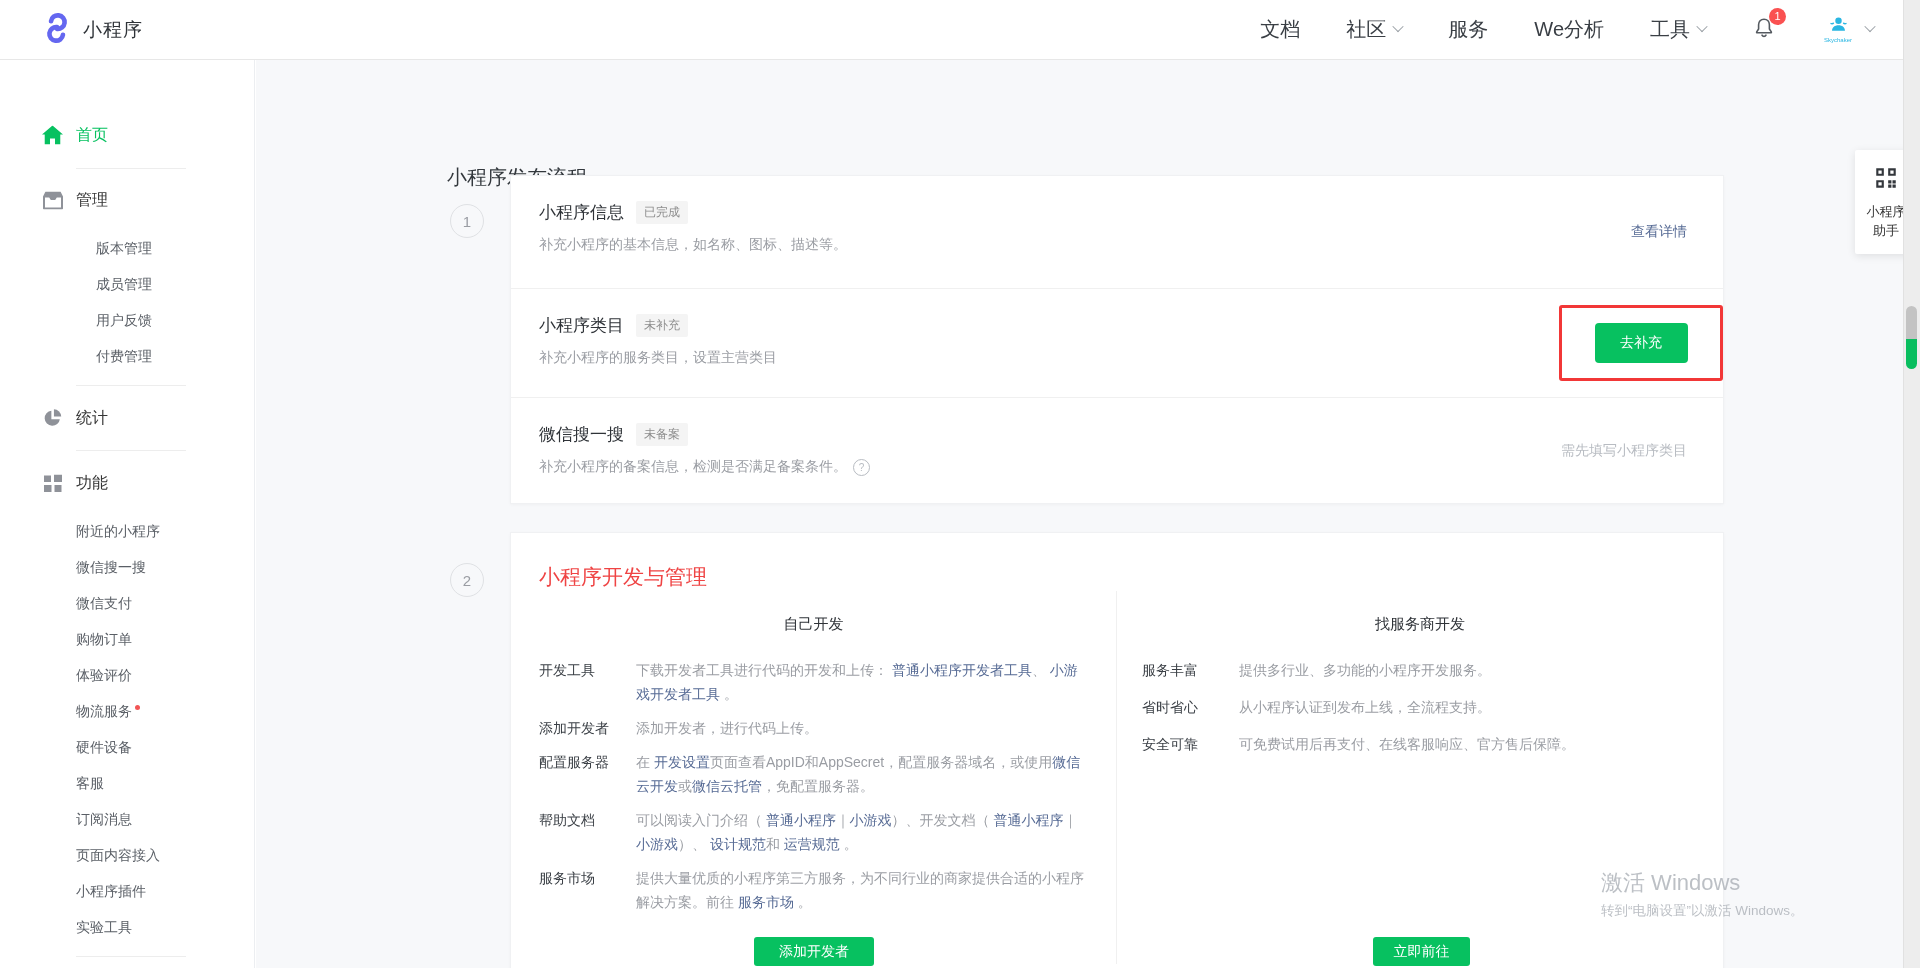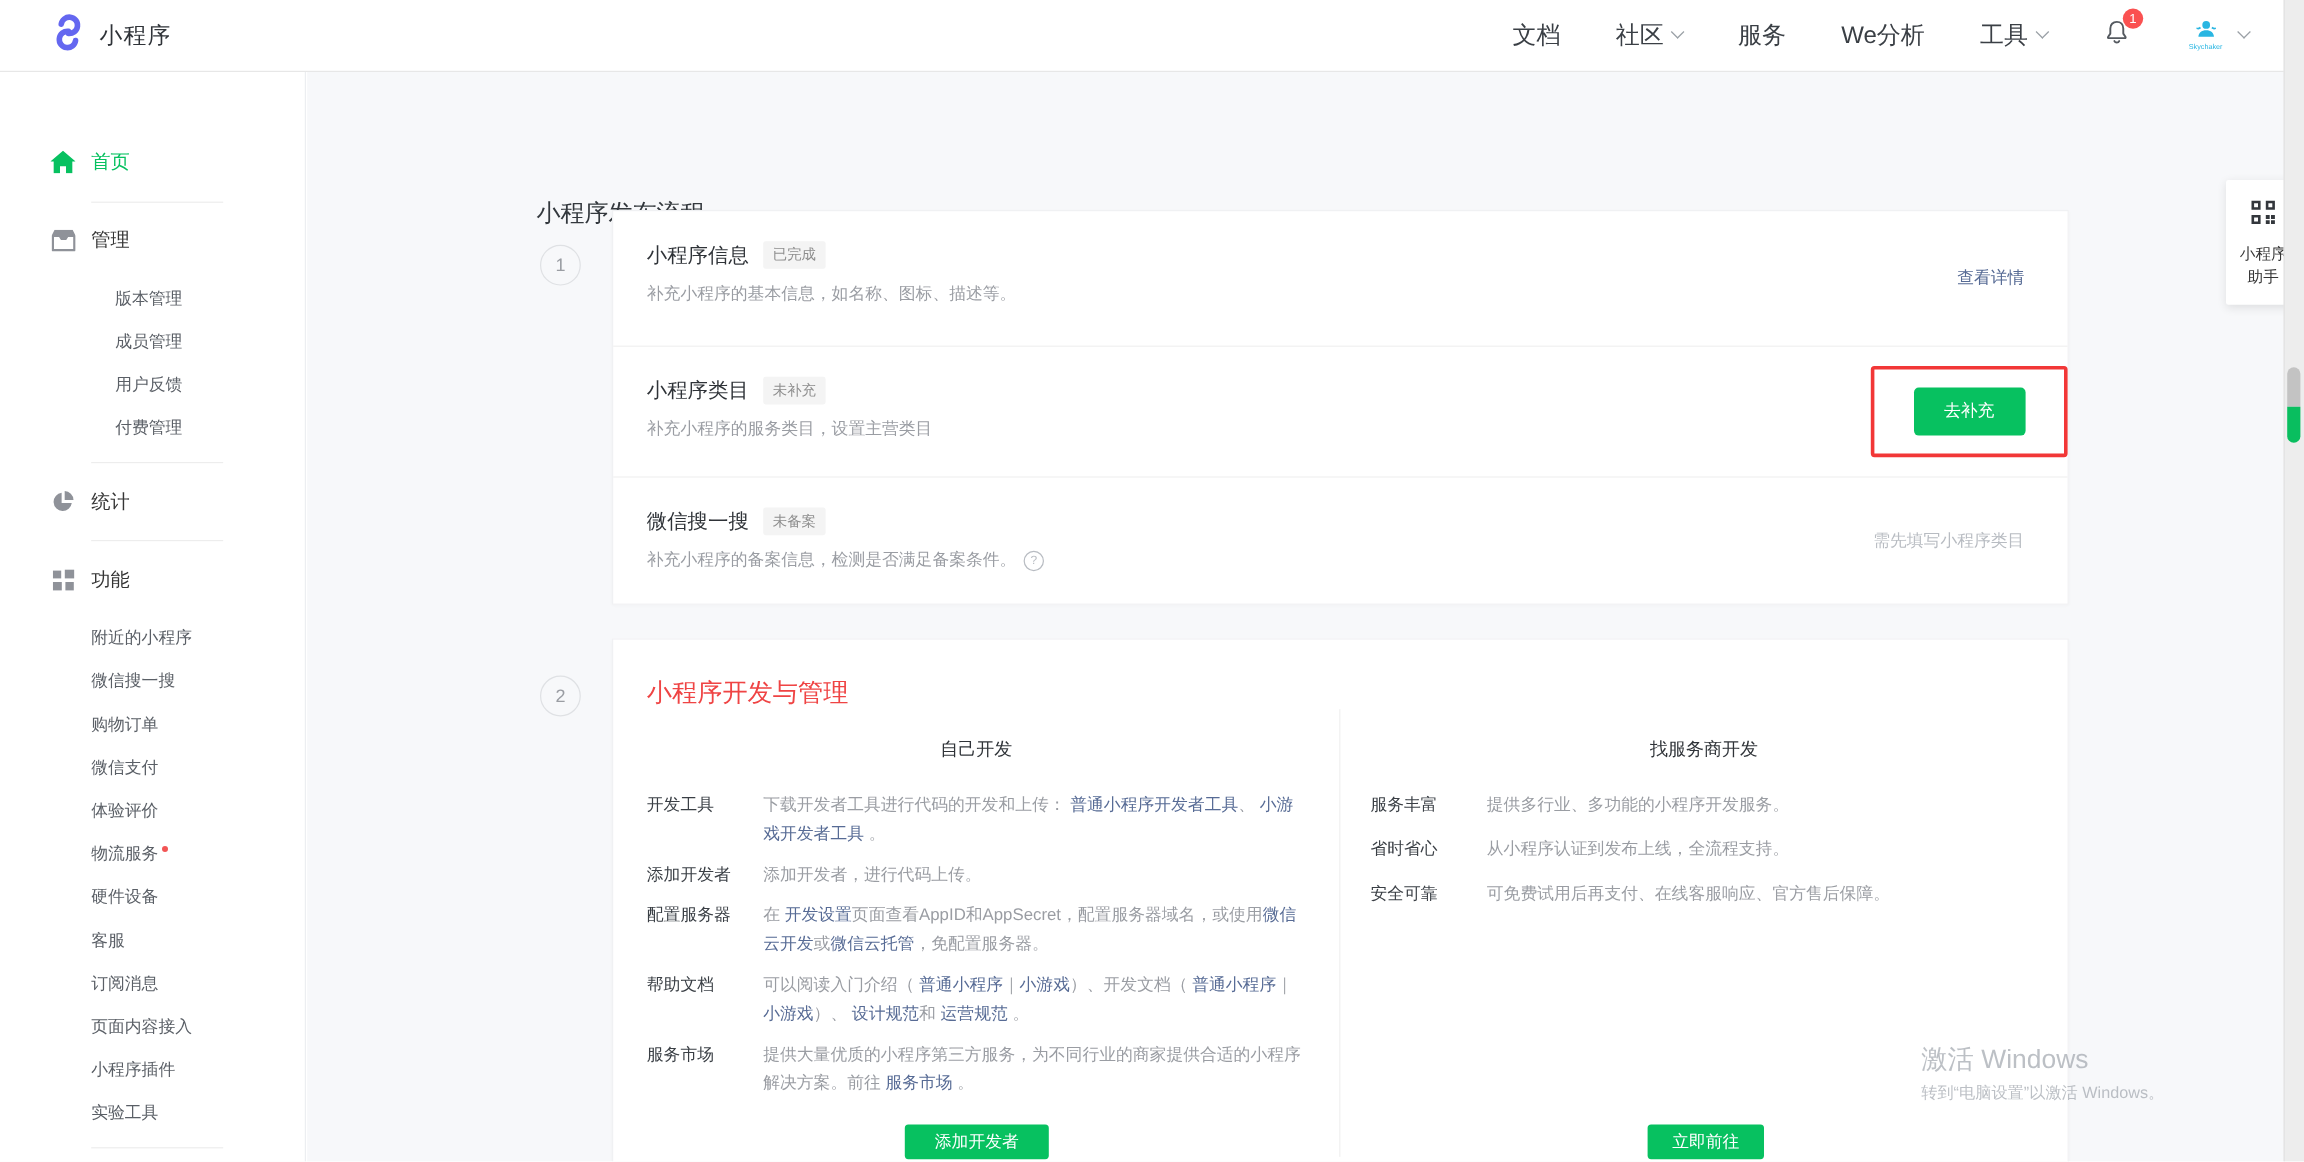--- a/index.html
+++ b/index.html
@@ -220,24 +220,24 @@
           <span>功能</span>
         </div>
         <div style="margin-top: 13px;">
           <div class="side-row side-sub">
             <span>附近的小程序</span>
           </div>
           <div class="side-row side-sub">
             <span>微信搜一搜</span>
           </div>
           <div class="side-row side-sub">
+            <span>微信支付</span>
+          </div>
+          <div class="side-row side-sub">
             <span>购物订单</span>
-          </div>
-          <div class="side-row side-sub">
-            <span>微信支付</span>
           </div>
           <div class="side-row side-sub">
             <span>体验评价</span>
           </div>
           <div class="side-row side-sub">
             <span>物流服务</span>
             <span class="new-dot"></span>
           </div>
           <div class="side-row side-sub">
             <span>硬件设备</span>

